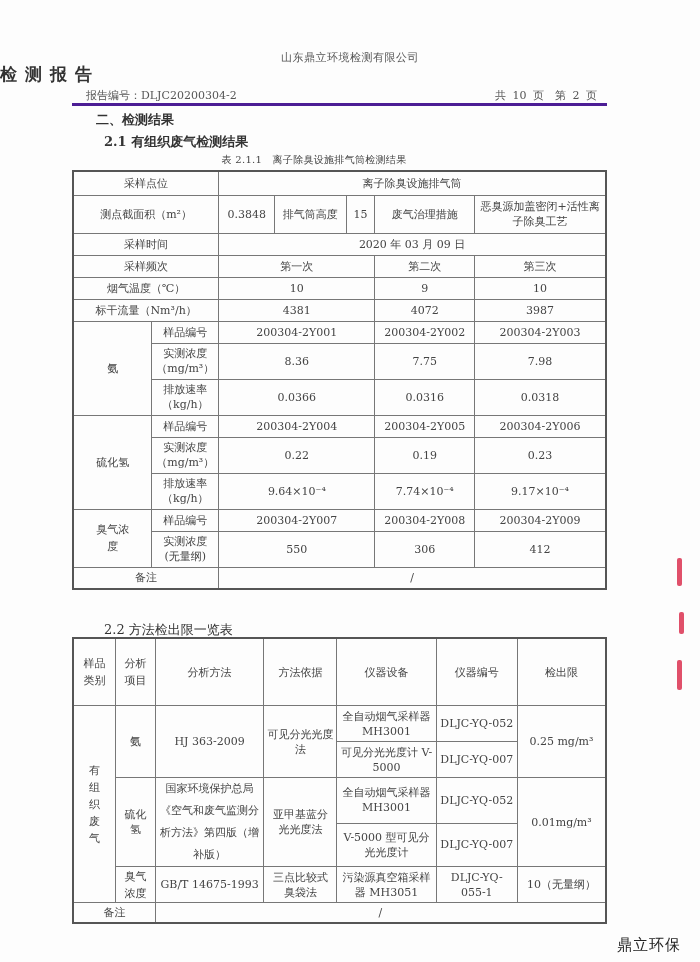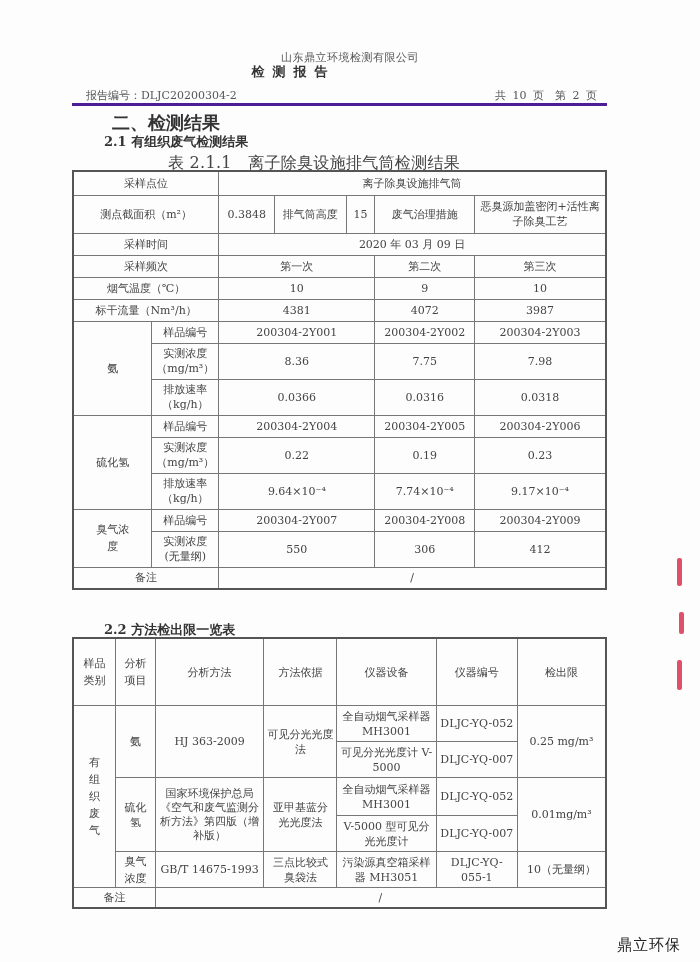--- a/index.html
+++ b/index.html
@@ -4,28 +4,28 @@
 <style>
   html, body { margin: 0; padding: 0; }
   body {
     width: 700px; height: 962px; position: relative; overflow: hidden;
     background: #fdfdfd;
     font-family: "DejaVu Serif", "Liberation Serif", serif;
     color: #3a3a3a;
   }
   .abs { position: absolute; }
   .company { top: 50px; left: 0; width: 700px; text-align: center; font-size: 11px; color: #555; letter-spacing: 0.5px; }
-  .title { top: 63px; left: 0; width: 587px; text-align: center; font-size: 13px; font-weight: bold; letter-spacing: 8px; color: #333; }
+  .title { top: 63px; left: 0; width: 587px; text-align: left; font-size: 17px; font-weight: bold; letter-spacing: 8px; color: #333; }
   .hdr-line { top: 86px; left: 72px; width: 535px; height: 17px; border-bottom: 3px solid #4c1d95; font-size: 11px; color: #555; }
   .hdr-left { position: absolute; left: 14px; top: 2px; }
   .hdr-right { position: absolute; right: 10px; top: 2px; word-spacing: 3px; }
-  .sec1 { top: 111px; left: 112px; font-size: 18px; font-weight: bold; color: #333; }
+  .sec1 { top: 111px; left: 96px; font-size: 13px; font-weight: bold; color: #333; }
   .sec2 { top: 133px; left: 104px; font-size: 13px; font-weight: bold; color: #333; }
-  .caption { top: 153px; left: 0; width: 628px; text-align: center; font-size: 16px; color: #444; letter-spacing: 0.3px; }
-  .sec3 { top: 621px; left: 104px; font-size: 13px; font-weight: bold; color: #333; }
+  .caption { top: 153px; left: 0; width: 628px; text-align: center; font-size: 10px; color: #444; letter-spacing: 0.3px; }
+  .sec3 { top: 621px; left: 104px; font-size: 13px; font-weight: normal; color: #333; }
 
   table { border-collapse: collapse; position: absolute; font-size: 11px; color: #444; }
   td { border: 1px solid #777; text-align: center; vertical-align: middle; padding: 0 2px; line-height: 15px; }
   #t1 { left: 72px; top: 170px; width: 535px; border: 2px solid #555; }
   #t2 { left: 72px; top: 637px; width: 535px; border: 2px solid #555; }
   .vert { line-height: 17px; }
   .stamp { position: absolute; width: 5px; background: #e0506a; border-radius: 2px; }
   .watermark { position: absolute; left: 617px; top: 936px; font-size: 15px; color: #222; letter-spacing: 1px; font-family: "DejaVu Sans", sans-serif; transform: scaleY(1.05); }
 </style>
 </head>
@@ -181,21 +181,21 @@
     <td>DLJC-YQ-052</td>
     <td rowspan="2">0.25 mg/m³</td>
   </tr>
   <tr style="height:36px">
     <td>可见分光光度计 V-5000</td>
     <td>DLJC-YQ-007</td>
   </tr>
 
   <tr style="height:38px">
     <td rowspan="2" style="padding:0 8px">硫化氢</td>
-    <td rowspan="2" style="line-height:14px">国家环境保护总局《空气和废气监测分析方法》第四版（增补版）</td>
+    <td rowspan="2" style="line-height:22px">国家环境保护总局《空气和废气监测分析方法》第四版（增补版）</td>
     <td rowspan="2" style="padding:4px 6px">亚甲基蓝分光光度法</td>
     <td>全自动烟气采样器 MH3001</td>
     <td>DLJC-YQ-052</td>
     <td rowspan="2">0.01mg/m³</td>
   </tr>
   <tr style="height:36px">
     <td>V-5000 型可见分光光度计</td>
     <td>DLJC-YQ-007</td>
   </tr>
 

